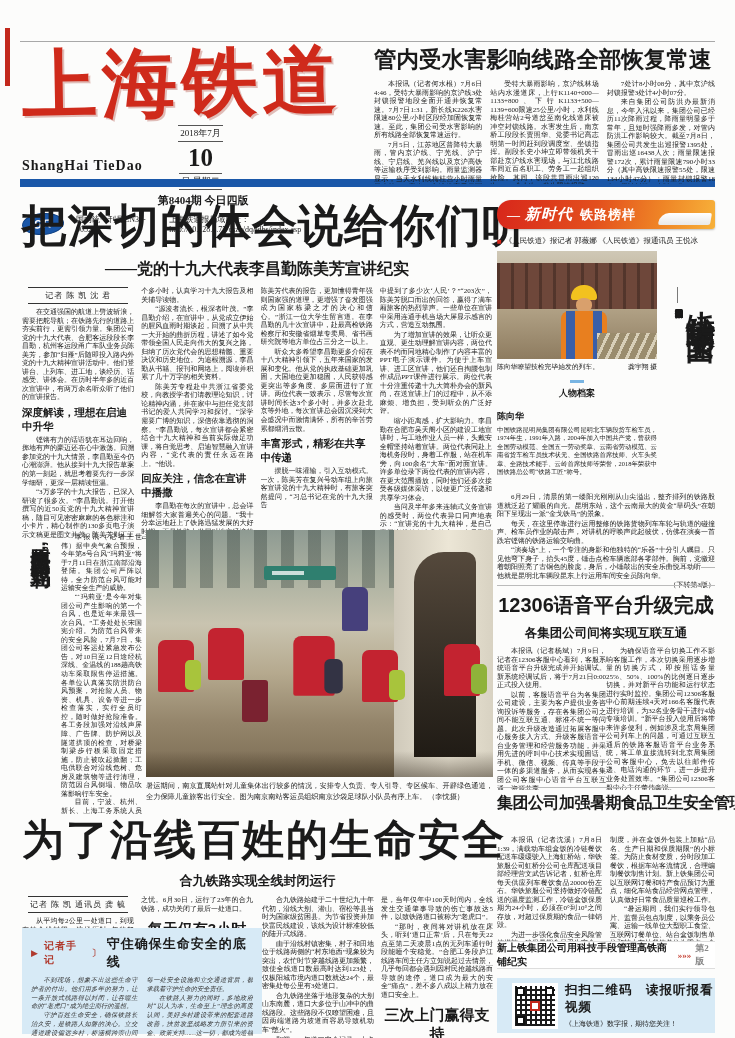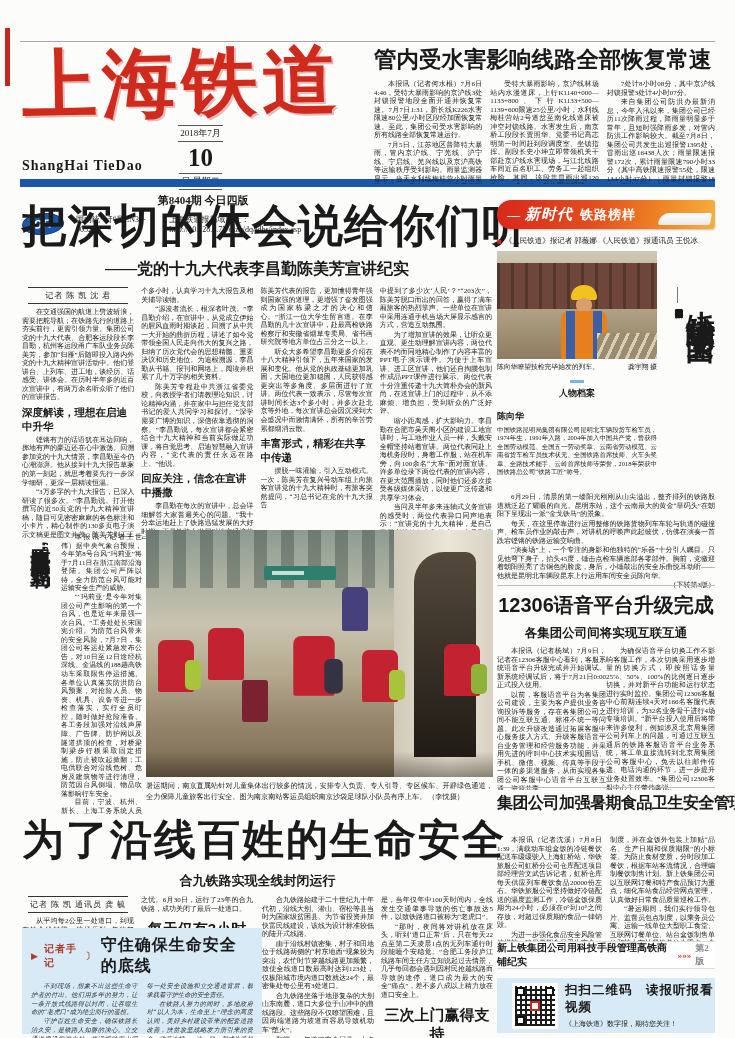--- a/index.html
+++ b/index.html
@@ -147,21 +147,21 @@
   .hef-sub{font-size:13px;font-weight:700;text-align:center;margin-top:4px;}
   .hef-cols{position:relative;margin-top:6px;height:152px;}
   .hef-col{position:absolute;top:0;width:112px;overflow:hidden;}
   .hef-sech{text-align:center;font-weight:800;font-size:15px;margin:7px 0;font-family:"Liberation Sans",sans-serif;}
 
   
   .note-box{left:22px;top:928px;width:240px;height:106px;background:#d7eaf6;padding:7px 9px;box-sizing:border-box;}
   .note-head{display:flex;align-items:center;gap:6px;}
   .note-mark{color:#b03a2e;font-size:9px;font-weight:800;}
   .note-label{color:#b03a2e;font-weight:800;font-size:10px;letter-spacing:1px;}
-  .note-title{font-size:16px;font-weight:900;letter-spacing:1px;}
+  .note-title{font-size:13px;font-weight:900;letter-spacing:1px;}
   .note-cols{display:flex;gap:9px;margin-top:5px;height:74px;overflow:hidden;}
   .note-cols p{font-size:6.3px;line-height:1.4;text-align:justify;text-indent:2em;margin:0;color:#333;font-style:italic;}
 </style>
 </head>
 <body>
 
 <div class="page">
 
   <div class="abs red-edge"></div>
   <div class="abs top-rule"></div>

